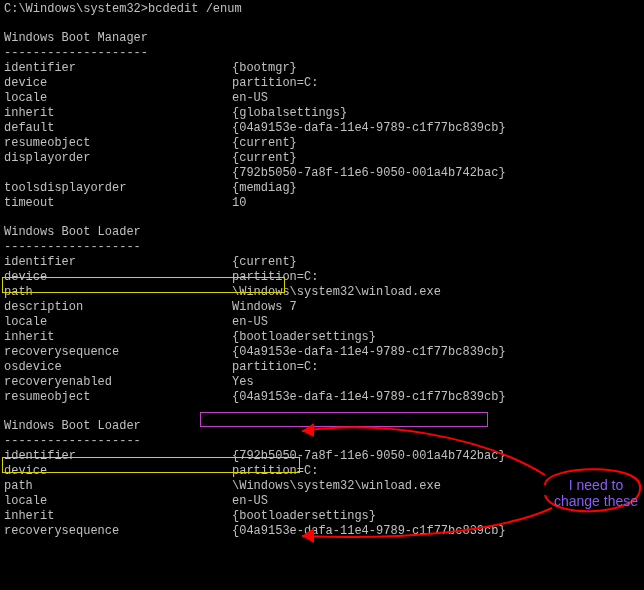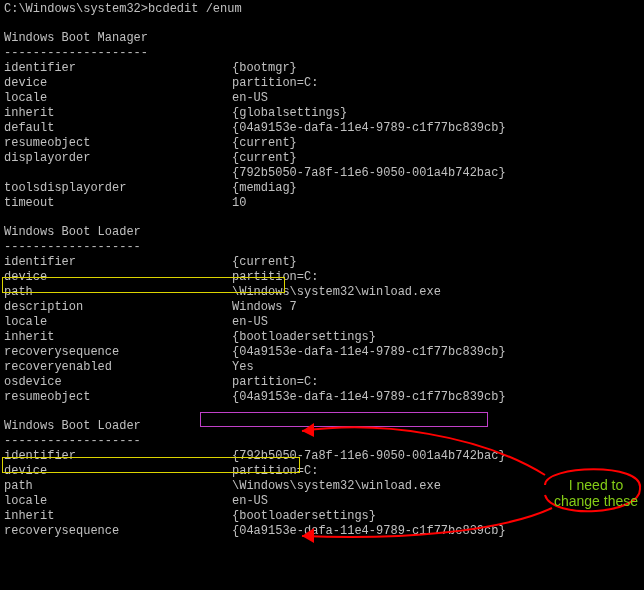--- a/index.html
+++ b/index.html
@@ -48,21 +48,21 @@
       border: 1px solid #dcd400;
       pointer-events: none;
     }
     .hl-purple {
       position: absolute;
       border: 1px solid #c040c8;
       pointer-events: none;
     }
     .anno-text {
       position: absolute;
-      color: #84cc16;
+      color: #8b5cf6;
       font-family: Arial, sans-serif;
       font-size: 14px;
       font-weight: normal;
       line-height: 16px;
       text-align: center;
     }
     svg.annotation {
       position: absolute;
       top: 0;
       left: 0;
@@ -95,22 +95,22 @@
   <div class="section-title">Windows Boot Loader</div>
   <div class="underline-row">-------------------</div>
   <div id="loader1-rows">
       <div class="kv-row"><span class="key">identifier</span><span class="val">{current}</span></div>
       <div class="kv-row"><span class="key">device</span><span class="val">partition=C:</span></div>
       <div class="kv-row"><span class="key">path</span><span class="val">\Windows\system32\winload.exe</span></div>
       <div class="kv-row"><span class="key">description</span><span class="val">Windows 7</span></div>
       <div class="kv-row"><span class="key">locale</span><span class="val">en-US</span></div>
       <div class="kv-row"><span class="key">inherit</span><span class="val">{bootloadersettings}</span></div>
       <div class="kv-row"><span class="key">recoverysequence</span><span class="val">{04a9153e-dafa-11e4-9789-c1f77bc839cb}</span></div>
+      <div class="kv-row"><span class="key">osdevice</span><span class="val">partition=C:</span></div>
       <div class="kv-row"><span class="key">recoveryenabled</span><span class="val">Yes</span></div>
-      <div class="kv-row"><span class="key">osdevice</span><span class="val">partition=C:</span></div>
       <div class="kv-row"><span class="key">resumeobject</span><span class="val">{04a9153e-dafa-11e4-9789-c1f77bc839cb}</span></div>
     </div>
 </div>
 
 <div>
   <div class="section-title">Windows Boot Loader</div>
   <div class="underline-row">-------------------</div>
   <div id="loader2-rows">
       <div class="kv-row"><span class="key">identifier</span><span class="val">{792b5050-7a8f-11e6-9050-001a4b742bac}</span></div>
       <div class="kv-row"><span class="key">device</span><span class="val">partition=C:</span></div>

